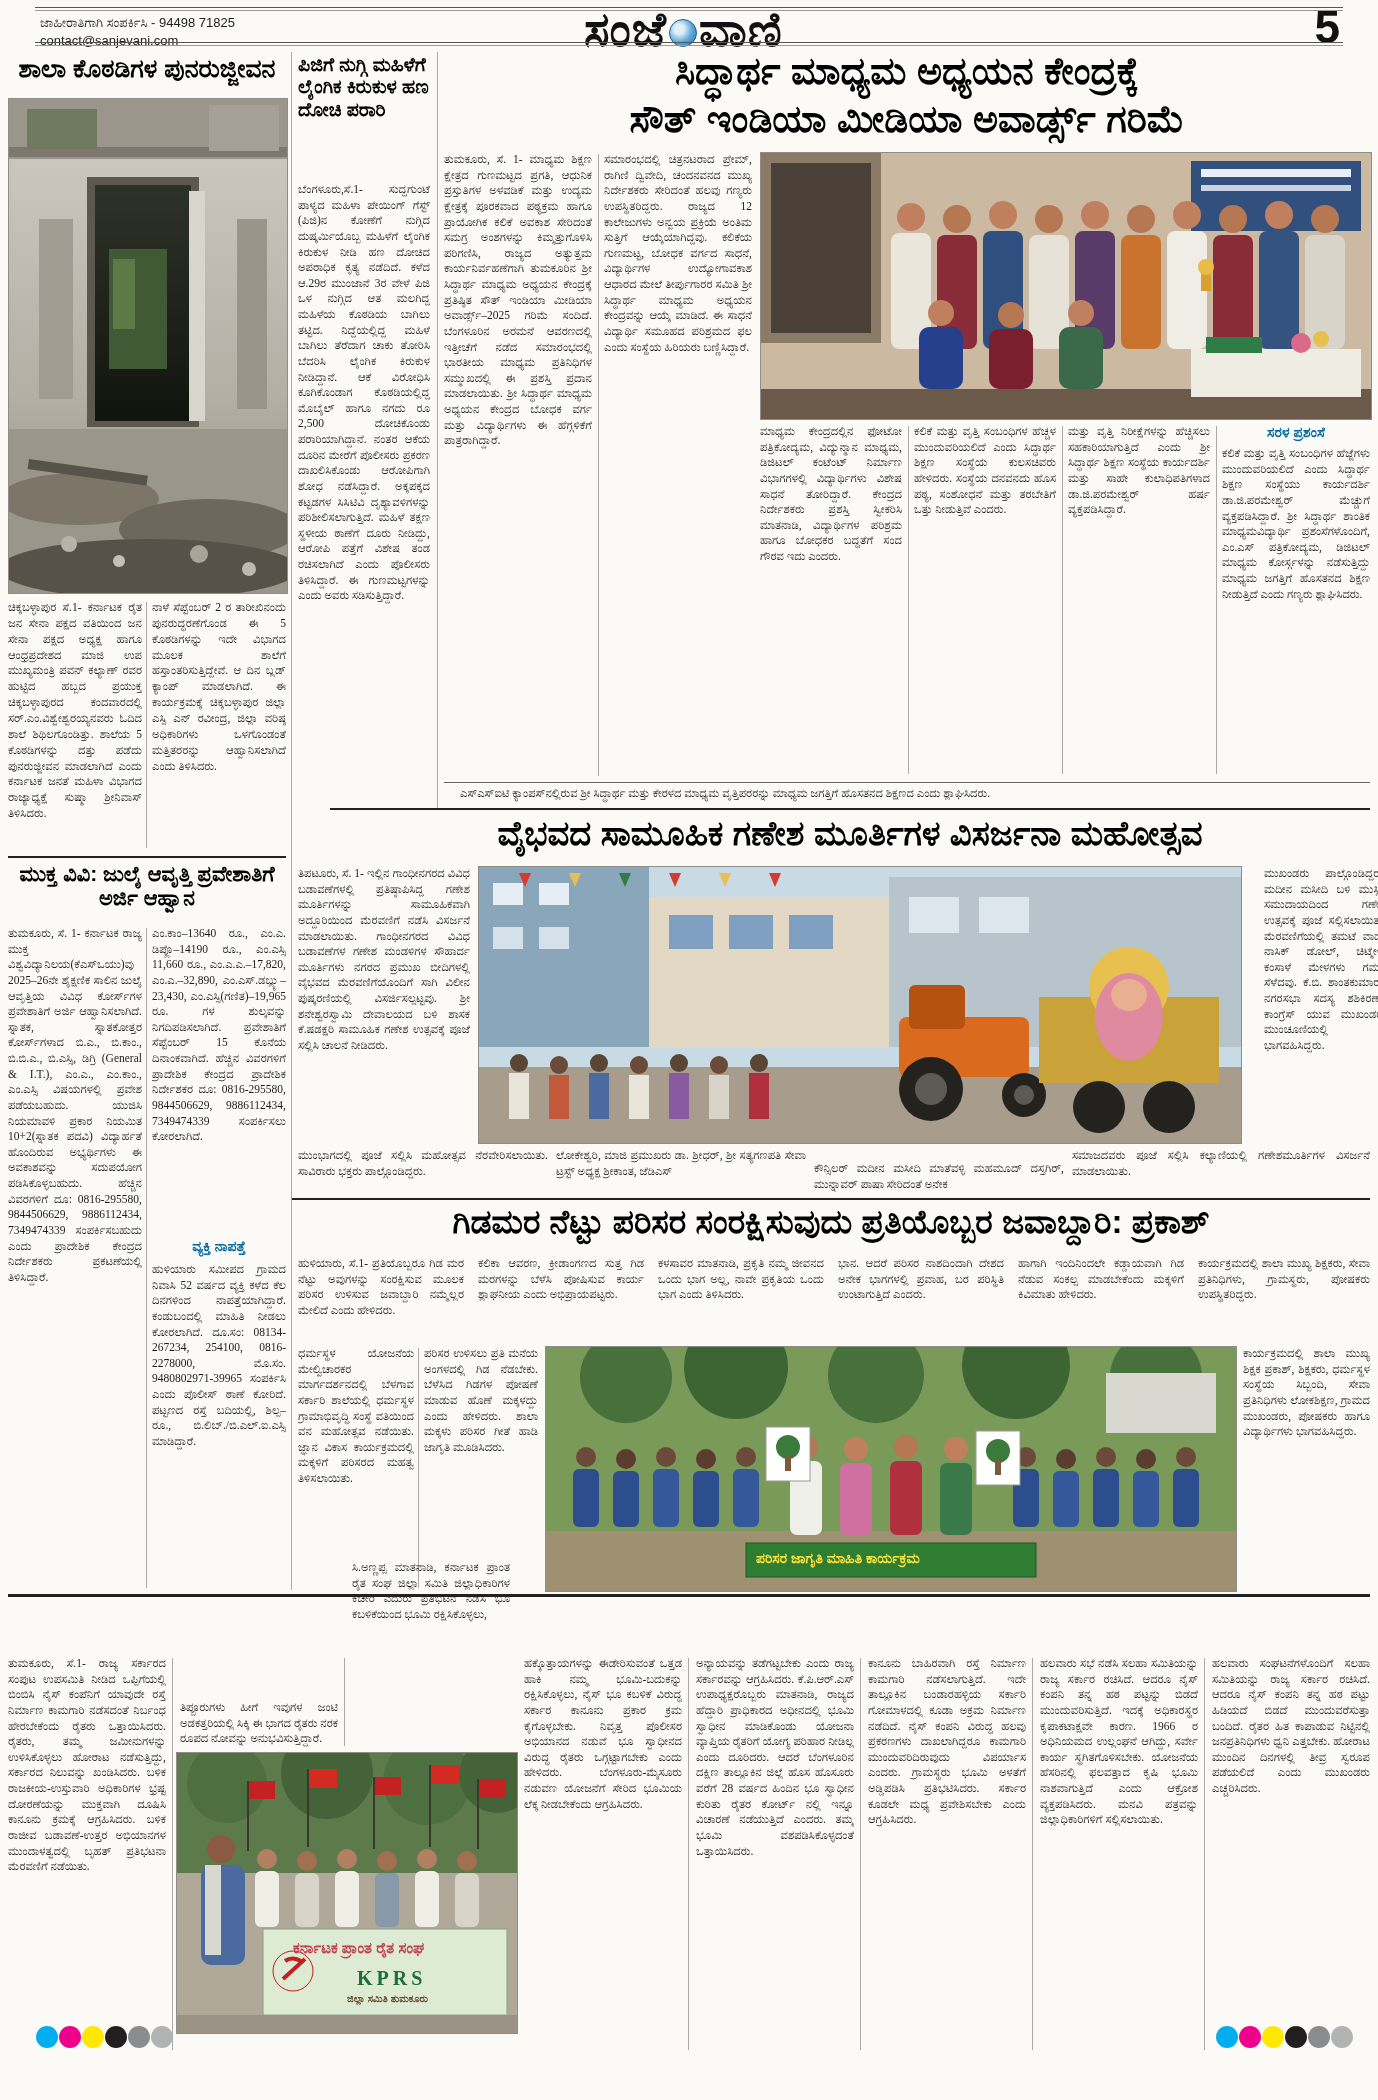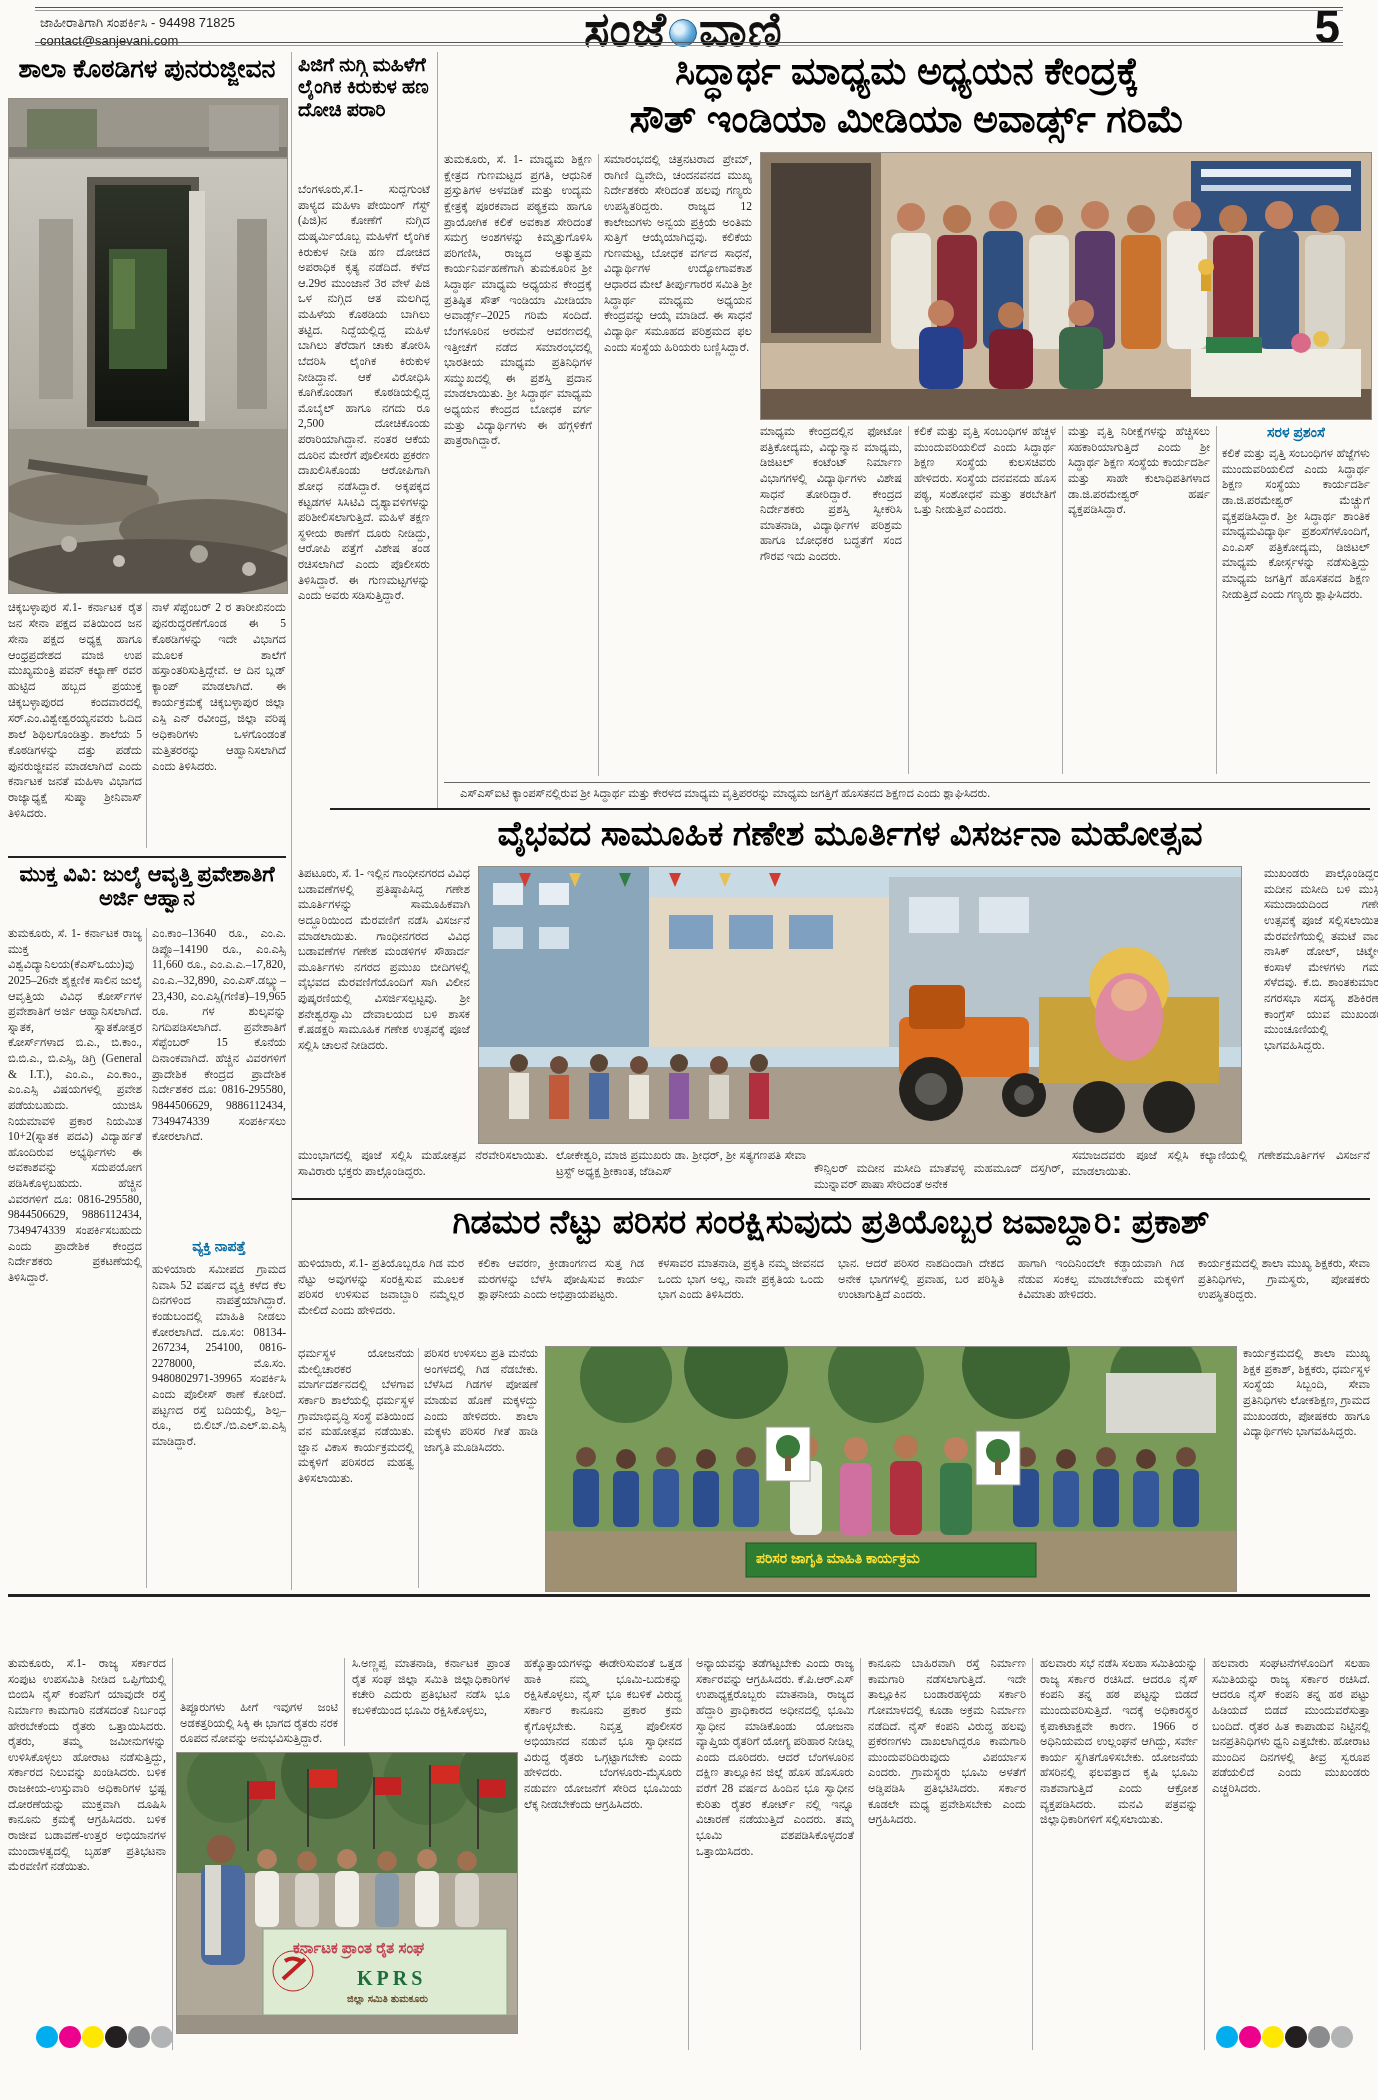--- a/index.html
+++ b/index.html
@@ -326,21 +326,21 @@
   </div>
 
   <div class="abs k" style="left:1243px;top:1346px;width:127px;height:244px;">ಕಾರ್ಯಕ್ರಮದಲ್ಲಿ ಶಾಲಾ ಮುಖ್ಯ ಶಿಕ್ಷಕ ಪ್ರಕಾಶ್, ಶಿಕ್ಷಕರು, ಧರ್ಮಸ್ಥಳ ಸಂಸ್ಥೆಯ ಸಿಬ್ಬಂದಿ, ಸೇವಾ ಪ್ರತಿನಿಧಿಗಳು ಲೋಕಶಿಕ್ಷಣ, ಗ್ರಾಮದ ಮುಖಂಡರು, ಪೋಷಕರು ಹಾಗೂ ವಿದ್ಯಾರ್ಥಿಗಳು ಭಾಗವಹಿಸಿದ್ದರು.</div>
 
   <div class="abs rule" style="left:8px;top:1594px;width:1362px;height:3px;"></div>
 
   <div class="abs k" style="left:8px;top:1656px;width:158px;height:396px;">ತುಮಕೂರು, ಸೆ.1- ರಾಜ್ಯ ಸರ್ಕಾರದ ಸಂಪುಟ ಉಪಸಮಿತಿ ನೀಡಿದ ಒಪ್ಪಿಗೆಯಲ್ಲಿ ಬಿಂಬಿಸಿ ನೈಸ್ ಕಂಪೆನಿಗೆ ಯಾವುದೇ ರಸ್ತೆ ನಿರ್ಮಾಣ ಕಾಮಗಾರಿ ನಡೆಸದಂತೆ ನಿರ್ಬಂಧ ಹೇರಬೇಕೆಂದು ರೈತರು ಒತ್ತಾಯಿಸಿದರು. ರೈತರು, ತಮ್ಮ ಜಮೀನುಗಳನ್ನು ಉಳಿಸಿಕೊಳ್ಳಲು ಹೋರಾಟ ನಡೆಸುತ್ತಿದ್ದು, ಸರ್ಕಾರದ ನಿಲುವನ್ನು ಖಂಡಿಸಿದರು. ಬಳಿಕ ರಾಜಕೀಯ-ಉಸ್ತುವಾರಿ ಅಧಿಕಾರಿಗಳ ಭ್ರಷ್ಟ ದೋರಣೆಯನ್ನು ಮುಕ್ತವಾಗಿ ದೂಷಿಸಿ ಕಾನೂನು ಕ್ರಮಕ್ಕೆ ಆಗ್ರಹಿಸಿದರು. ಬಳಿಕ ರಾಜೀವ ಬಡಾವಣೆ-ಉತ್ತರ ಅಭಿಯಾನಗಳ ಮುಂದಾಳತ್ವದಲ್ಲಿ ಬೃಹತ್ ಪ್ರತಿಭಟನಾ ಮೆರವಣಿಗೆ ನಡೆಯಿತು.</div>
   <div class="abs lightline" style="left:172px;top:1658px;width:1px;height:392px;"></div>
   <div class="abs k" style="left:180px;top:1656px;width:158px;height:88px;margin-top:44px;">ತಿಪ್ಪೂರುಗಳು ಹೀಗೆ ಇವುಗಳ ಜಂಟಿ ಅಡಕತ್ತರಿಯಲ್ಲಿ ಸಿಕ್ಕಿ ಈ ಭಾಗದ ರೈತರು ನರಕ ರೂಪದ ನೋವನ್ನು ಅನುಭವಿಸುತ್ತಿದ್ದಾರೆ.</div>
   <div class="abs lightline" style="left:344px;top:1658px;width:1px;height:88px;"></div>
-  <div class="abs k" style="left:352px;top:1656px;width:158px;height:88px;">ಸಿ.ಅಣ್ಣಪ್ಪ ಮಾತನಾಡಿ, ಕರ್ನಾಟಕ ಪ್ರಾಂತ ರೈತ ಸಂಘ ಜಿಲ್ಲಾ ಸಮಿತಿ ಜಿಲ್ಲಾಧಿಕಾರಿಗಳ ಕಚೇರಿ ಎದುರು ಪ್ರತಿಭಟನೆ ನಡೆಸಿ ಭೂ ಕಬಳಿಕೆಯಿಂದ ಭೂಮಿ ರಕ್ಷಿಸಿಕೊಳ್ಳಲು,</div>
+  <div class="abs k" style="left:352px;top:1560px;width:158px;height:88px;">ಸಿ.ಅಣ್ಣಪ್ಪ ಮಾತನಾಡಿ, ಕರ್ನಾಟಕ ಪ್ರಾಂತ ರೈತ ಸಂಘ ಜಿಲ್ಲಾ ಸಮಿತಿ ಜಿಲ್ಲಾಧಿಕಾರಿಗಳ ಕಚೇರಿ ಎದುರು ಪ್ರತಿಭಟನೆ ನಡೆಸಿ ಭೂ ಕಬಳಿಕೆಯಿಂದ ಭೂಮಿ ರಕ್ಷಿಸಿಕೊಳ್ಳಲು,</div>
   <div class="abs k" style="left:524px;top:1656px;width:158px;height:396px;">ಹಕ್ಕೊತ್ತಾಯಗಳನ್ನು ಈಡೇರಿಸುವಂತೆ ಒತ್ತಡ ಹಾಕಿ ನಮ್ಮ ಭೂಮಿ-ಬದುಕನ್ನು ರಕ್ಷಿಸಿಕೊಳ್ಳಲು, ನೈಸ್ ಭೂ ಕಬಳಿಕೆ ವಿರುದ್ಧ ಸರ್ಕಾರ ಕಾನೂನು ಪ್ರಕಾರ ಕ್ರಮ ಕೈಗೊಳ್ಳಬೇಕು. ನಿವೃತ್ತ ಪೊಲೀಸರ ಅಭಿಯಾನದ ನಡುವೆ ಭೂ ಸ್ವಾಧೀನದ ವಿರುದ್ಧ ರೈತರು ಒಗ್ಗಟ್ಟಾಗಬೇಕು ಎಂದು ಹೇಳಿದರು. ಬೆಂಗಳೂರು-ಮೈಸೂರು ನಡುವಣ ಯೋಜನೆಗೆ ಸೇರಿದ ಭೂಮಿಯ ಲೆಕ್ಕ ನೀಡಬೇಕೆಂದು ಆಗ್ರಹಿಸಿದರು.</div>
   <div class="abs lightline" style="left:688px;top:1658px;width:1px;height:392px;"></div>
   <div class="abs k" style="left:696px;top:1656px;width:158px;height:396px;">ಅನ್ಯಾಯವನ್ನು ತಡೆಗಟ್ಟಬೇಕು ಎಂದು ರಾಜ್ಯ ಸರ್ಕಾರವನ್ನು ಆಗ್ರಹಿಸಿದರು. ಕೆ.ಪಿ.ಆರ್.ಎಸ್ ಉಪಾಧ್ಯಕ್ಷರೊಬ್ಬರು ಮಾತನಾಡಿ, ರಾಜ್ಯದ ಹೆದ್ದಾರಿ ಪ್ರಾಧಿಕಾರದ ಅಧೀನದಲ್ಲಿ ಭೂಮಿ ಸ್ವಾಧೀನ ಮಾಡಿಕೊಂಡು ಯೋಜನಾ ವ್ಯಾಪ್ತಿಯ ರೈತರಿಗೆ ಯೋಗ್ಯ ಪರಿಹಾರ ನೀಡಿಲ್ಲ ಎಂದು ದೂರಿದರು. ಆದರೆ ಬೆಂಗಳೂರಿನ ದಕ್ಷಿಣ ತಾಲ್ಲೂಕಿನ ಜಿಲ್ಲೆ ಹೊಸ ಹೊಸೂರು ವರೆಗೆ 28 ವರ್ಷದ ಹಿಂದಿನ ಭೂ ಸ್ವಾಧೀನ ಕುರಿತು ರೈತರ ಕೋರ್ಟ್ ನಲ್ಲಿ ಇನ್ನೂ ವಿಚಾರಣೆ ನಡೆಯುತ್ತಿದೆ ಎಂದರು. ತಮ್ಮ ಭೂಮಿ ವಶಪಡಿಸಿಕೊಳ್ಳದಂತೆ ಒತ್ತಾಯಿಸಿದರು.</div>
   <div class="abs lightline" style="left:860px;top:1658px;width:1px;height:392px;"></div>
   <div class="abs k" style="left:868px;top:1656px;width:158px;height:396px;">ಕಾನೂನು ಬಾಹಿರವಾಗಿ ರಸ್ತೆ ನಿರ್ಮಾಣ ಕಾಮಗಾರಿ ನಡೆಸಲಾಗುತ್ತಿದೆ. ಇದೇ ತಾಲ್ಲೂಕಿನ ಬಂಡಾರಹಳ್ಳಿಯ ಸರ್ಕಾರಿ ಗೋಮಾಳದಲ್ಲಿ ಕೂಡಾ ಅಕ್ರಮ ನಿರ್ಮಾಣ ನಡೆದಿದೆ. ನೈಸ್ ಕಂಪನಿ ವಿರುದ್ಧ ಹಲವು ಪ್ರಕರಣಗಳು ದಾಖಲಾಗಿದ್ದರೂ ಕಾಮಗಾರಿ ಮುಂದುವರಿದಿರುವುದು ವಿಪರ್ಯಾಸ ಎಂದರು. ಗ್ರಾಮಸ್ಥರು ಭೂಮಿ ಅಳತೆಗೆ ಅಡ್ಡಿಪಡಿಸಿ ಪ್ರತಿಭಟಿಸಿದರು. ಸರ್ಕಾರ ಕೂಡಲೇ ಮಧ್ಯ ಪ್ರವೇಶಿಸಬೇಕು ಎಂದು ಆಗ್ರಹಿಸಿದರು.</div>
   <div class="abs lightline" style="left:1032px;top:1658px;width:1px;height:392px;"></div>
   <div class="abs k" style="left:1040px;top:1656px;width:158px;height:396px;">ಹಲವಾರು ಸಭೆ ನಡೆಸಿ ಸಲಹಾ ಸಮಿತಿಯನ್ನು ರಾಜ್ಯ ಸರ್ಕಾರ ರಚಿಸಿದೆ. ಆದರೂ ನೈಸ್ ಕಂಪನಿ ತನ್ನ ಹಠ ಪಟ್ಟನ್ನು ಬಿಡದೆ ಮುಂದುವರಿಸುತ್ತಿದೆ. ಇದಕ್ಕೆ ಅಧಿಕಾರಸ್ಥರ ಕೃಪಾಕಟಾಕ್ಷವೇ ಕಾರಣ. 1966 ರ ಅಧಿನಿಯಮದ ಉಲ್ಲಂಘನೆ ಆಗಿದ್ದು, ಸರ್ವೇ ಕಾರ್ಯ ಸ್ಥಗಿತಗೊಳಿಸಬೇಕು. ಯೋಜನೆಯ ಹೆಸರಿನಲ್ಲಿ ಫಲವತ್ತಾದ ಕೃಷಿ ಭೂಮಿ ನಾಶವಾಗುತ್ತಿದೆ ಎಂದು ಆಕ್ರೋಶ ವ್ಯಕ್ತಪಡಿಸಿದರು. ಮನವಿ ಪತ್ರವನ್ನು ಜಿಲ್ಲಾಧಿಕಾರಿಗಳಿಗೆ ಸಲ್ಲಿಸಲಾಯಿತು.</div>
   <div class="abs lightline" style="left:1204px;top:1658px;width:1px;height:392px;"></div>
   <div class="abs k" style="left:1212px;top:1656px;width:158px;height:396px;">ಹಲವಾರು ಸಂಘಟನೆಗಳೊಂದಿಗೆ ಸಲಹಾ ಸಮಿತಿಯನ್ನು ರಾಜ್ಯ ಸರ್ಕಾರ ರಚಿಸಿದೆ. ಆದರೂ ನೈಸ್ ಕಂಪನಿ ತನ್ನ ಹಠ ಪಟ್ಟು ಹಿಡಿಯದೆ ಬಿಡದೆ ಮುಂದುವರೆಸುತ್ತಾ ಬಂದಿದೆ. ರೈತರ ಹಿತ ಕಾಪಾಡುವ ನಿಟ್ಟಿನಲ್ಲಿ ಜನಪ್ರತಿನಿಧಿಗಳು ಧ್ವನಿ ಎತ್ತಬೇಕು. ಹೋರಾಟ ಮುಂದಿನ ದಿನಗಳಲ್ಲಿ ತೀವ್ರ ಸ್ವರೂಪ ಪಡೆಯಲಿದೆ ಎಂದು ಮುಖಂಡರು ಎಚ್ಚರಿಸಿದರು.</div>
 

